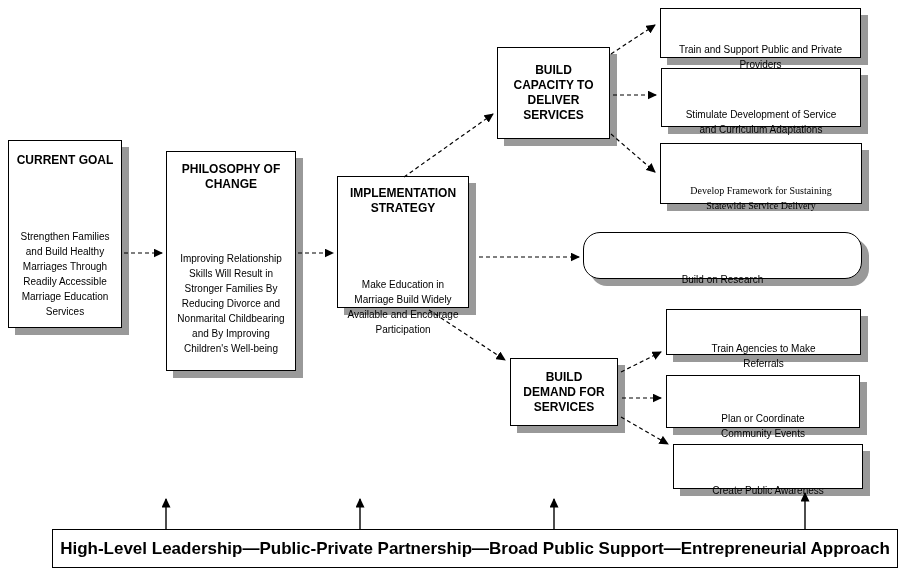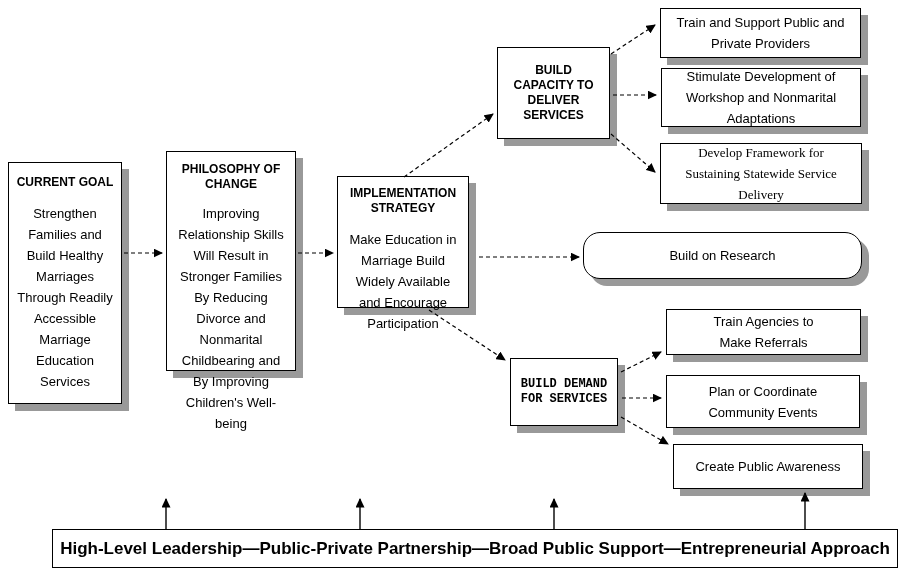--- a/index.html
+++ b/index.html
@@ -6,31 +6,31 @@
   .stage{
     position:relative;width:903px;height:574px;background:#ffffff;overflow:hidden;
     font-family:"Liberation Sans", sans-serif;color:#000;
   }
   .box{
     position:absolute;background:#ffffff;border:1px solid #000000;
     box-shadow:7px 7px 0 0 #999999;box-sizing:border-box;
     display:flex;flex-direction:column;align-items:center;text-align:center;
   }
   .box .title{font-weight:bold;font-size:12px;line-height:15px;}
-  .box .body{font-size:13px;line-height:21px;}
+  .box .body{font-size:10px;line-height:15px;margin-top:48px;}
   .vcenter{justify-content:center;}
   
-  .b-goal{left:8px;top:162px;width:114px;height:242px;padding:12px 6px 0 6px;}
+  .b-goal{left:8px;top:140px;width:114px;height:188px;padding:12px 6px 0 6px;}
   .b-goal .title{margin-bottom:13px;}
   .b-phil{left:166px;top:151px;width:130px;height:220px;padding:10px 6px 0 6px;}
   .b-phil .title{margin-bottom:11px;}
   .b-impl{left:337px;top:176px;width:132px;height:132px;padding:9px 8px 0 8px;}
   .b-impl .title{margin-bottom:13px;}
   .b-cap{left:497px;top:47px;width:113px;height:92px;padding:0 8px;}
-  .b-dem{left:510px;top:358px;width:108px;height:68px;padding:0 9px;font-family:Liberation Mono, monospace;}
+  .b-dem{left:510px;top:358px;width:108px;height:68px;padding:0 9px;}
   
   .b-co1{left:660px;top:8px;width:201px;height:50px;padding:0 15px;}
   .b-co2{left:661px;top:68px;width:200px;height:59px;padding:0 15px;}
   .b-co3{left:660px;top:143px;width:202px;height:61px;padding:0 15px;font-family:Liberation Serif, serif;}
   .b-res{left:583px;top:232px;width:279px;height:47px;padding:0 10px;border-radius:17px;}
   .b-do1{left:666px;top:309px;width:195px;height:46px;padding:0 35px;}
   .b-do2{left:666px;top:375px;width:194px;height:53px;padding:0 30px;}
   .b-do3{left:673px;top:444px;width:190px;height:45px;padding:0 10px;align-items:center;}
   
   .b-bar{
@@ -66,21 +66,21 @@
 
   <div class="box b-dem vcenter">
     <div class="title">BUILD DEMAND FOR SERVICES</div>
   </div>
 
   <div class="box b-co1 vcenter">
     <div class="body">Train and Support Public and Private Providers</div>
   </div>
 
   <div class="box b-co2 vcenter">
-    <div class="body">Stimulate Development of Workshop and Nonmarital Adaptations</div>
+    <div class="body">Stimulate Development of Service and Curriculum Adaptations</div>
   </div>
 
   <div class="box b-co3 vcenter">
     <div class="body">Develop Framework for Sustaining Statewide Service Delivery</div>
   </div>
 
   <div class="box b-res vcenter">
     <div class="body">Build on Research</div>
   </div>
 

